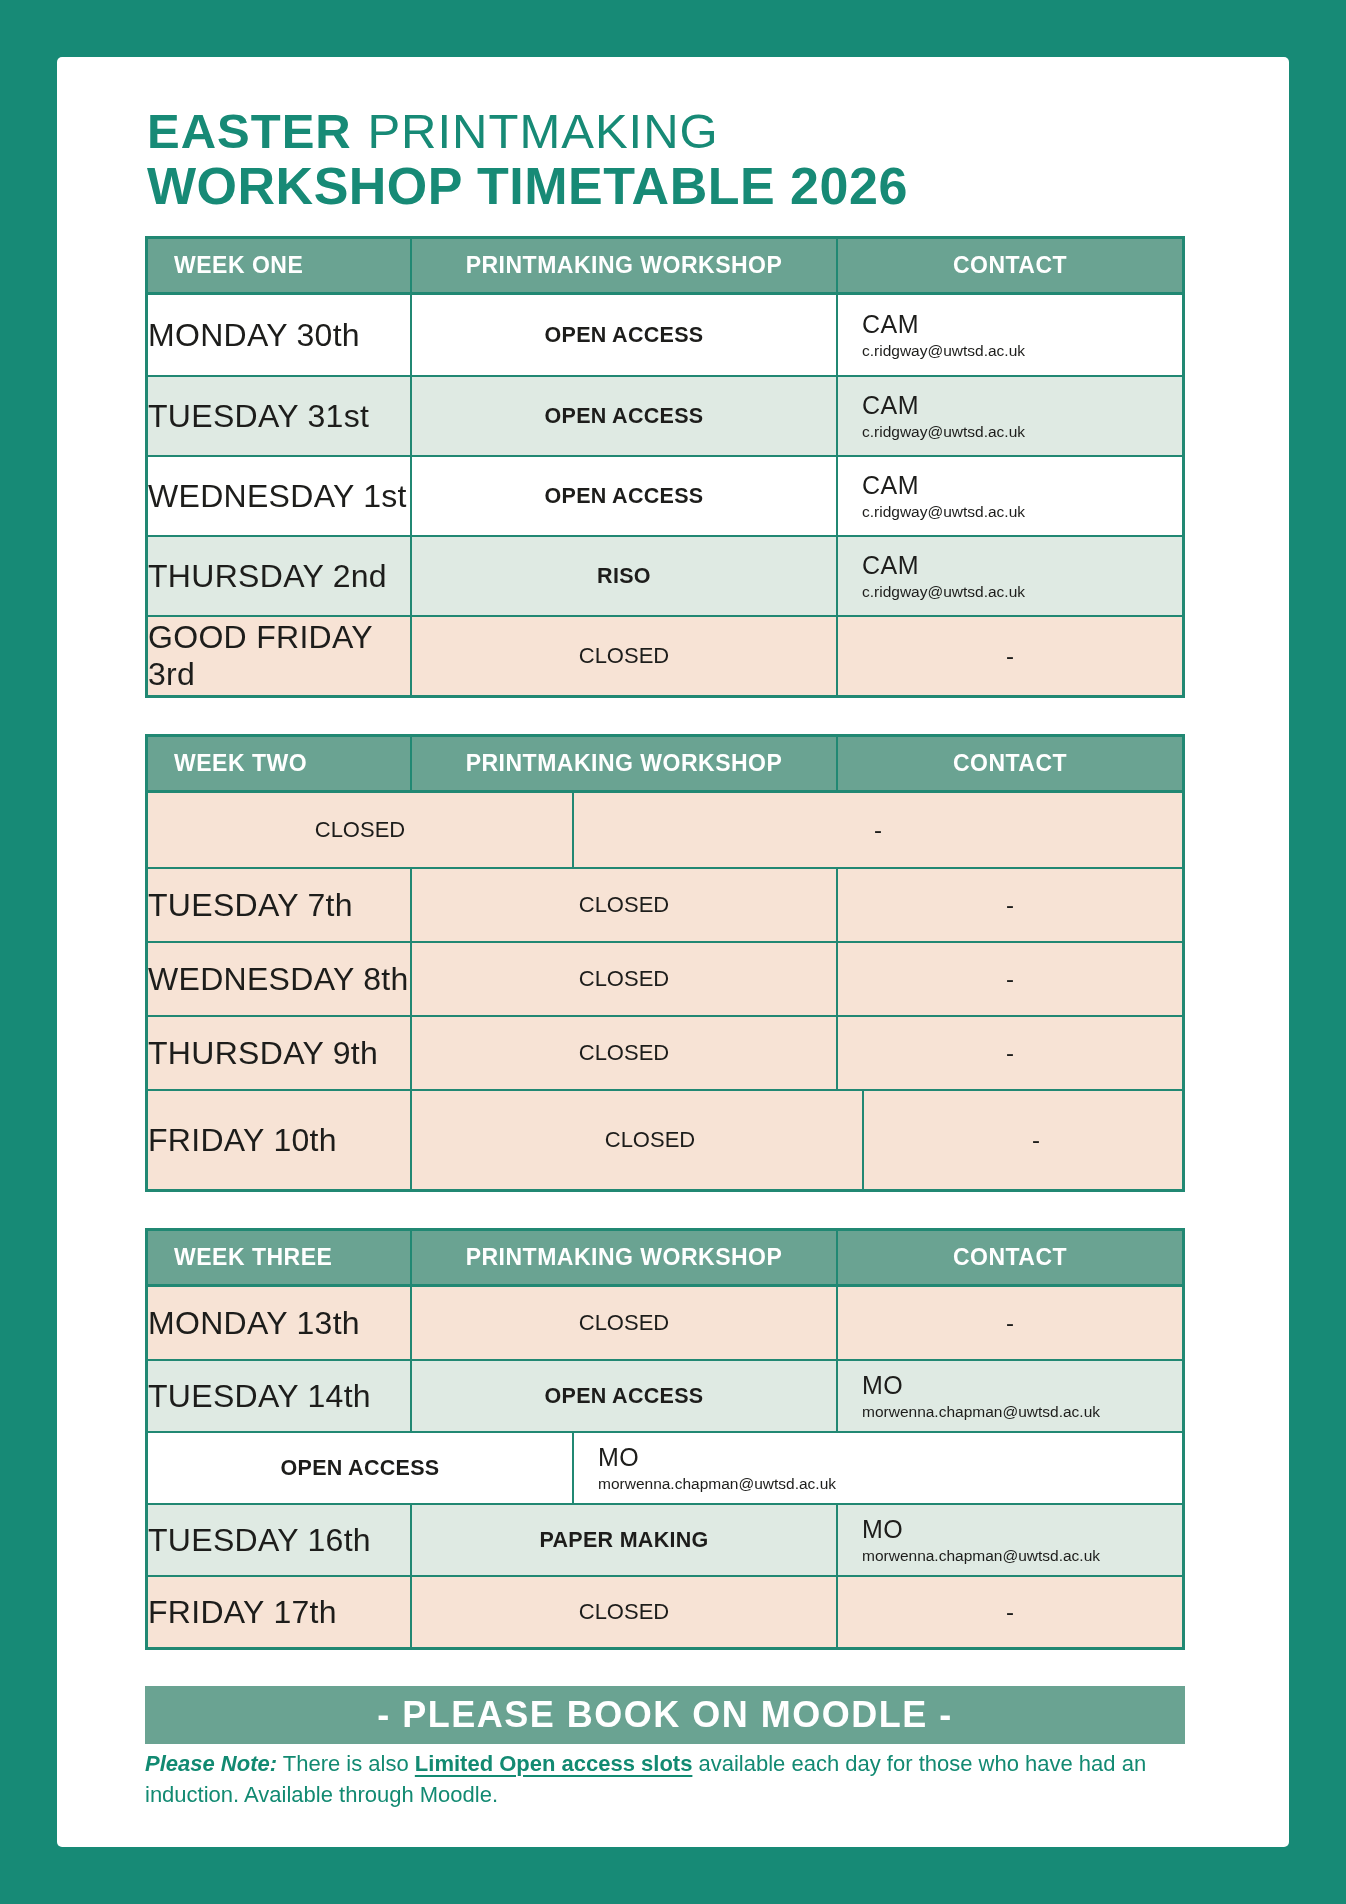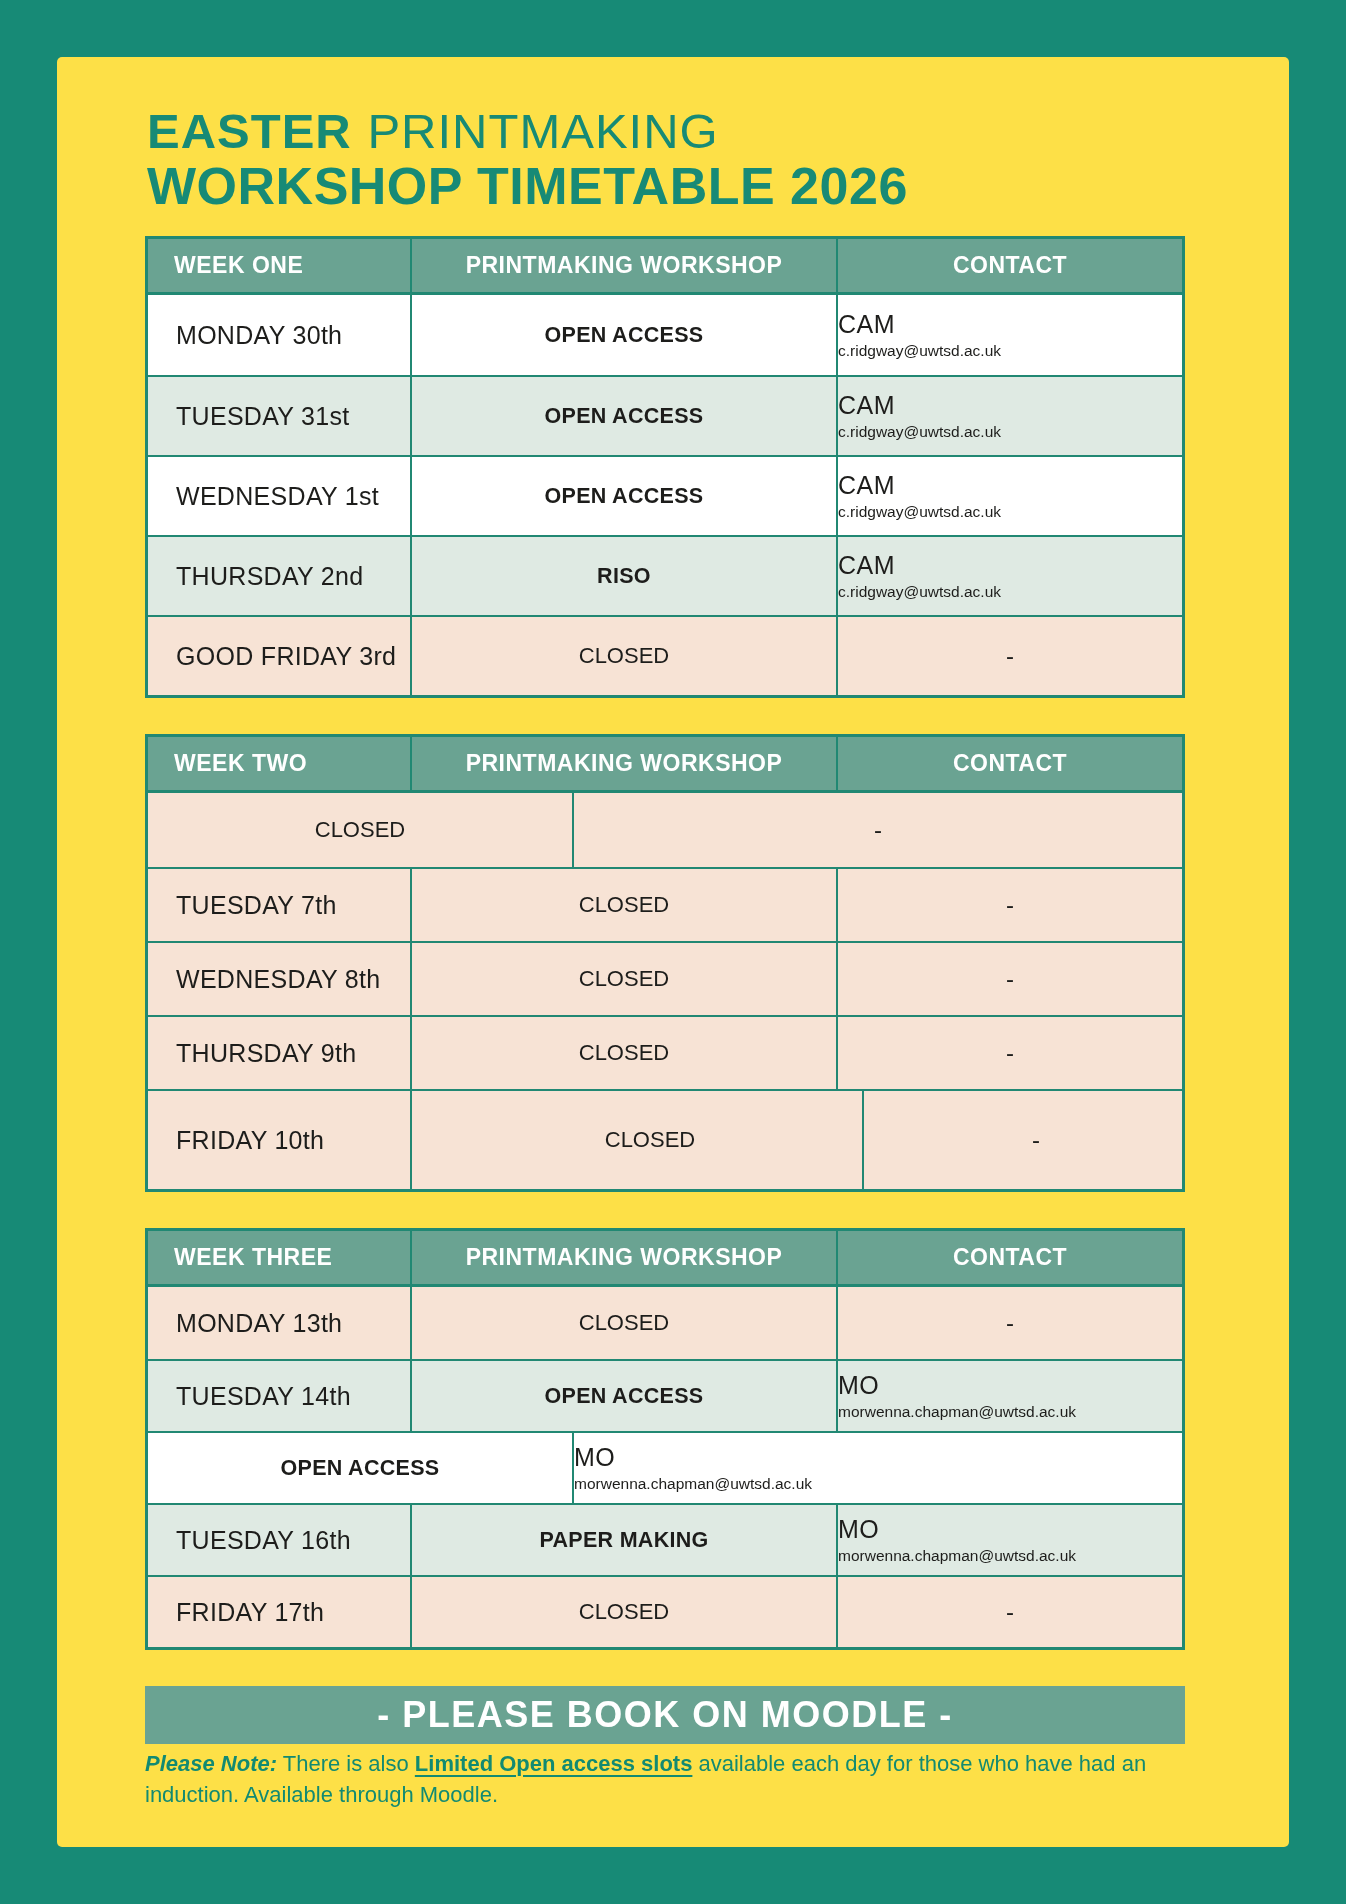--- a/index.html
+++ b/index.html
@@ -2,21 +2,21 @@
 <html style="--frame: #178a76; --hdr: #6aa392; --border: #218873; --rowgreen: #dfeae3; --rowpeach: #f7e3d5; --ink: #1d1d1b; --teal: #128a72;"><head>
 <meta charset="utf-8">
 <style>
   :root{
     --frame:#178a76; --hdr:#6aa392; --border:#218873;
     --rowgreen:#dfeae3; --rowpeach:#f7e3d5; --ink:#1d1d1b; --teal:#128a72;
   }
   *{margin:0;padding:0;box-sizing:border-box;}
   html,body{width:1346px;height:1904px;}
   body{background:var(--frame);font-family:"Liberation Sans","DejaVu Sans",sans-serif;position:relative;overflow:hidden;}
-  .page{position:absolute;left:57px;top:57px;width:1232px;height:1790px;background:#fde047;border-radius:5px;}
+  .page{position:absolute;left:57px;top:57px;width:1232px;height:1790px;background:#ffffff;border-radius:5px;}
   .content{position:absolute;left:88px;top:48px;width:1040px;}
 
   .title{color:var(--frame);line-height:1.08;margin-bottom:22px;margin-left:2px;}
   .title .l1{display:block;font-size:49px;font-weight:500;letter-spacing:1px;}
   .title .l1 .heavy{font-weight:800;}
   .title .l1 .rest{margin-left:0.32em;}
   .title .l2{display:block;font-size:52px;font-weight:800;letter-spacing:0.5px;}
 
   .tt{border:3px solid var(--border);margin-bottom:36px;background:#fff;}
   .thead{display:flex;background:var(--hdr);border-bottom:3px solid var(--border);height:56px;}
@@ -28,24 +28,24 @@
   .th.col-b,.th.col-c{justify-content:center;text-align:center;}
 
   .tr{display:flex;}
   .tr + .tr{border-top:2px solid var(--border);}
   .tt-week-one .tr{height:80px;}
   .tt-week-two .tr{height:74px;}
   .tt-week-two .tr:last-child{height:100px;gap:26px;}
   .tt-week-three .tr{height:72px;}
 
   .td{display:flex;color:var(--ink);}
-  .td.col-a{align-items:center;padding-left:28px;font-size:25px;letter-spacing:0.3px;}
+  .td.col-a{align-items:center;font-size:32px;letter-spacing:0.3px;}
   .td.col-b{align-items:center;justify-content:center;font-size:22px;text-align:center;}
   .td.col-b.em{font-weight:700;font-size:21.5px;letter-spacing:0.3px;}
-  .td.col-c{flex-direction:column;justify-content:center;}
+  .td.col-c{flex-direction:column;justify-content:center;padding-left:24px;}
   .td.col-c.dash{align-items:center;justify-content:center;padding-left:0;font-size:24px;}
   .cname{font-size:25px;letter-spacing:0.5px;}
   .cemail{font-size:15.5px;margin-top:3px;}
 
   .bg-white{background:#ffffff;}
   .bg-green{background:var(--rowgreen);}
   .bg-peach{background:var(--rowpeach);}
 
   .banner{height:58px;background:var(--hdr);display:flex;align-items:center;justify-content:center;
           color:#ffffff;font-weight:800;font-size:36px;letter-spacing:1.5px;}

